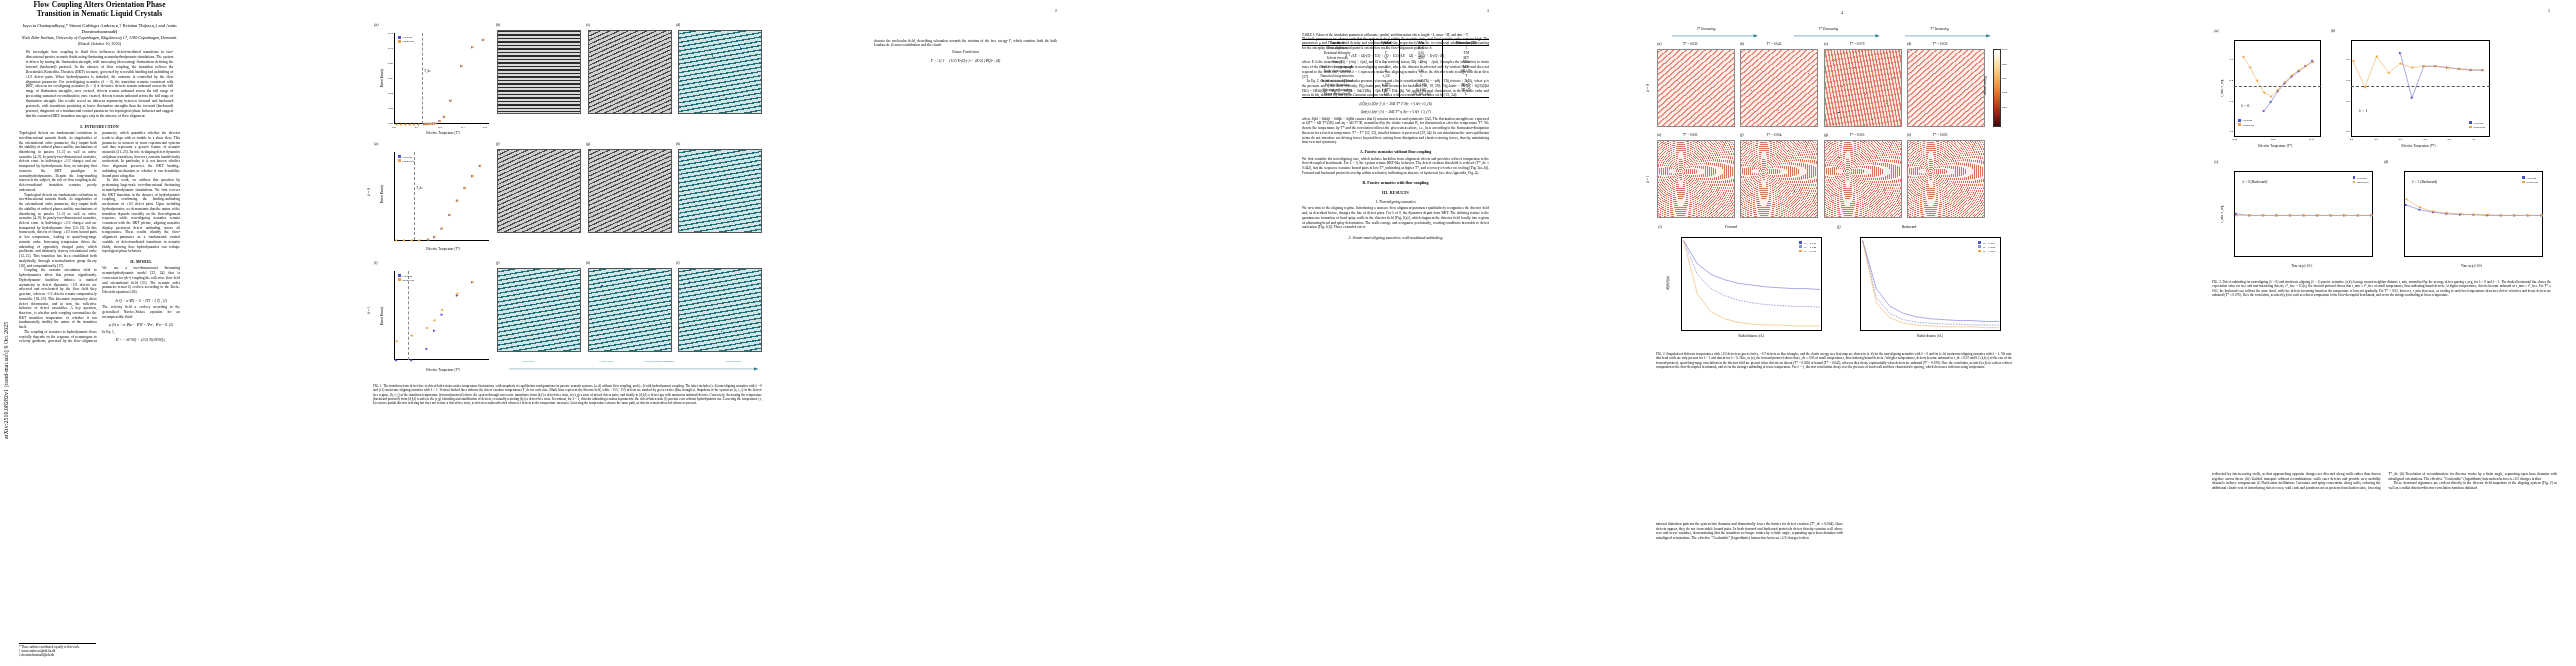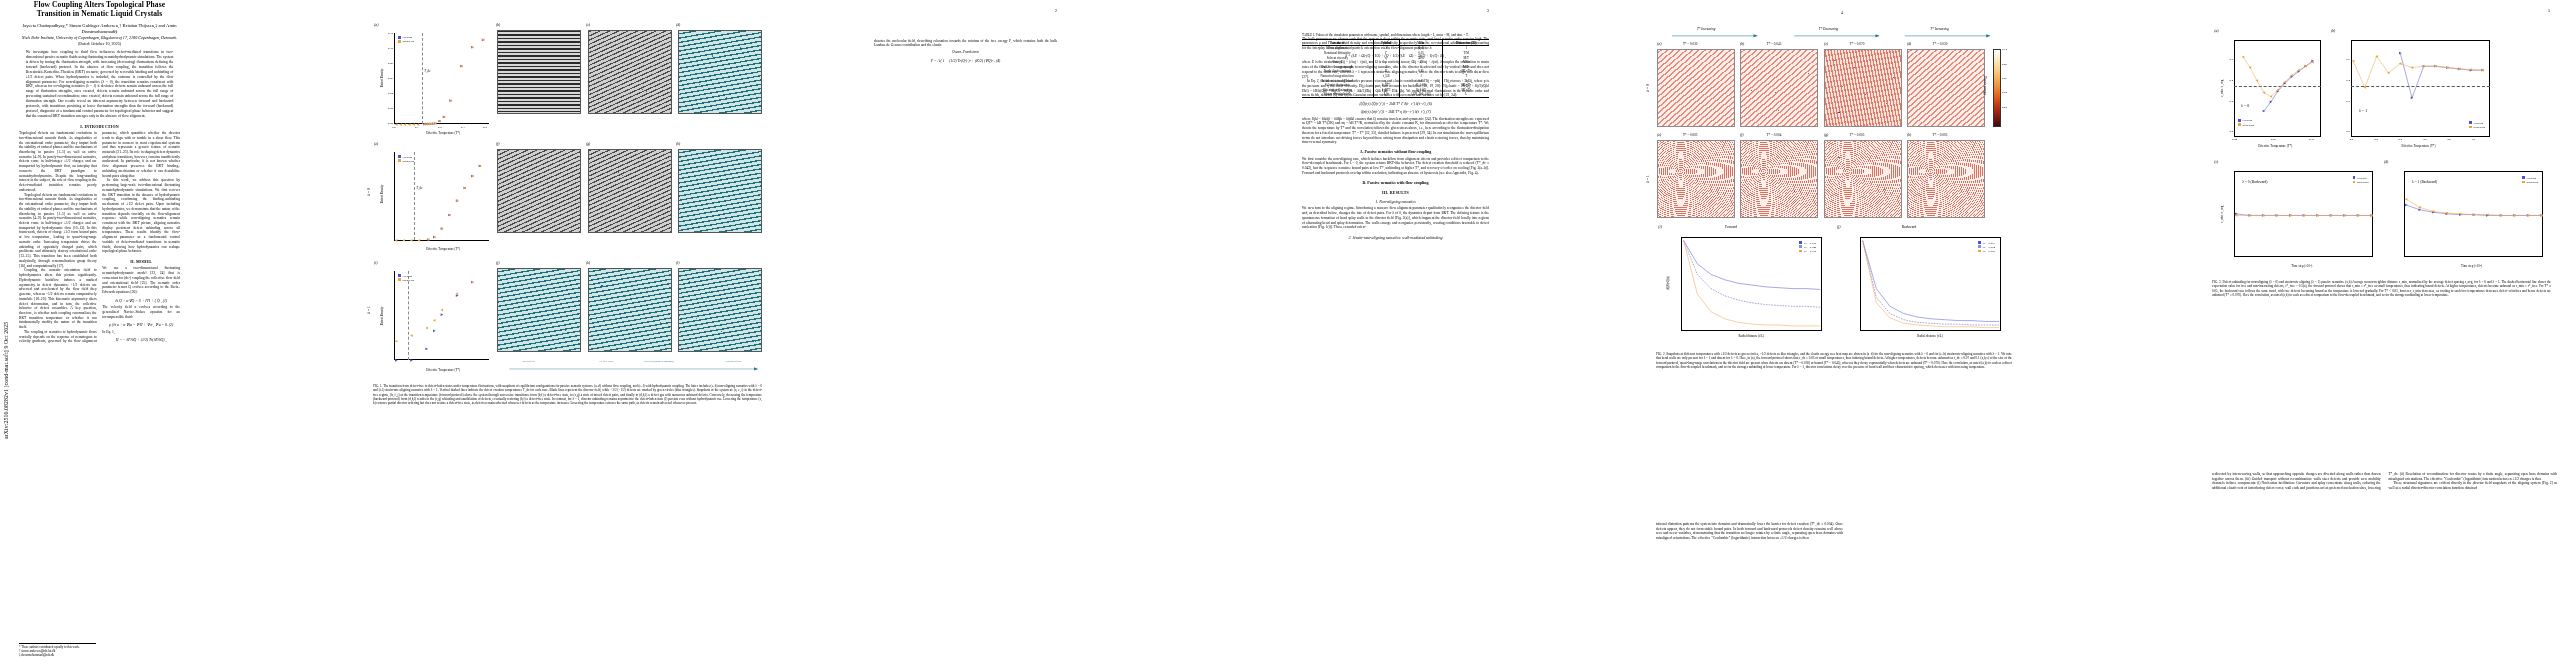--- a/index.html
+++ b/index.html
@@ -114,21 +114,21 @@
   }
 </style>
 </head>
 <body>
 
 <div class="page">
 
   <div class="arxiv-stamp">arXiv:2510.08282v1  [cond-mat.soft]  9 Oct 2025</div>
 
   <div class="col" style="left:19px; width:161px;">
-    <div class="title">Flow Coupling Alters Topological Phase Transition in Nematic Liquid Crystals</div>
+    <div class="title">Flow Coupling Alters Orientation Phase Transition in Nematic Liquid Crystals</div>
     <div class="authors">Jayeeta Chattopadhyay,* Simon Guldager Andersen,† Kristian Thijssen,‡ and Amin Doostmohammadi§</div>
     <div class="affil">Niels Bohr Institute, University of Copenhagen, Blegdamsvej 17, 2100 Copenhagen, Denmark.</div>
     <div class="dated">(Dated: October 10, 2025)</div>
     <div class="abstract">We investigate how coupling to fluid flow influences defect-mediated transitions in two-dimensional passive nematic fluids using fluctuating nematohydrodynamic simulations. The system is driven by tuning the fluctuation strength, with increasing (decreasing) fluctuations defining the forward (backward) protocol. In the absence of flow coupling, the transition follows the Berezinskii–Kosterlitz–Thouless (BKT) scenario, governed by reversible binding and unbinding of ±1/2 defect pairs. When hydrodynamics is included, the outcome is controlled by the flow alignment parameter. For non-aligning nematics (λ = 0), the transition remains consistent with BKT, whereas for co-aligning nematics (λ = 1) it deviates: defects remain unbound across the full range of fluctuation strengths, once created, defects remain unbound across the full range of preventing sustained recombination; once created, defects remain unbound across the full range of fluctuation strength. Our results reveal an inherent asymmetry between forward and backward protocols, with transitions persisting at lower fluctuation strengths than the forward (backward) protocol, diagnostic of a fundamental control parameter for topological phase behavior and suggest that the canonical BKT transition emerges only in the absence of flow alignment.</div>
 
     <div class="secnum">I.   INTRODUCTION</div>
     <div style="column-count:2; column-gap:5.6px;">
       <p class="body noind">Topological defects are fundamental excitations in two-dimensional nematic fluids. As singularities of the orientational order parameter, they impart both the stability of ordered phases and the mechanisms of disordering in passive [1–3] as well as active nematics [4–9]. In purely-two-dimensional nematics, defects come in half-integer ±1/2 charges and are transported by hydrodynamic flow, an interplay that connects the BKT paradigm to nematohydrodynamics. Despite the long-standing interest in the subject, the role of flow coupling in the defect-mediated transition remains poorly understood.</p>
       <p class="body">Topological defects are fundamental excitations in two-dimensional nematic fluids. As singularities of the orientational order parameter, they impart both the stability of ordered phases and the mechanisms of disordering in passive [1–3] as well as active nematics [4–9]. In purely-two-dimensional nematics, defects come in half-integer ±1/2 charges and are transported by hydrodynamic flow [10–13]. In this framework, defects of charge ±1/2 form bound pairs at low temperature, leading to quasi-long-range nematic order. Increasing temperature drives the unbinding of oppositely charged pairs, which proliferate and ultimately destroy orientational order [13–15]. This transition has been established both analytically, through renormalization group theory [16], and computationally [17].</p>
       <p class="body">Coupling the nematic orientation field to hydrodynamics alters this picture significantly. Hydrodynamic backflow induces a marked asymmetry in defect dynamics: +1/2 defects are advected and accelerated by the flow field they generate, whereas −1/2 defects remain comparatively immobile [18–20]. This kinematic asymmetry alters defect deformation, and in turn, the collective behavior of defect ensembles. A key question, therefore, is whether such coupling renormalizes the BKT transition temperature or whether it can fundamentally modify the nature of the transition itself.</p>

